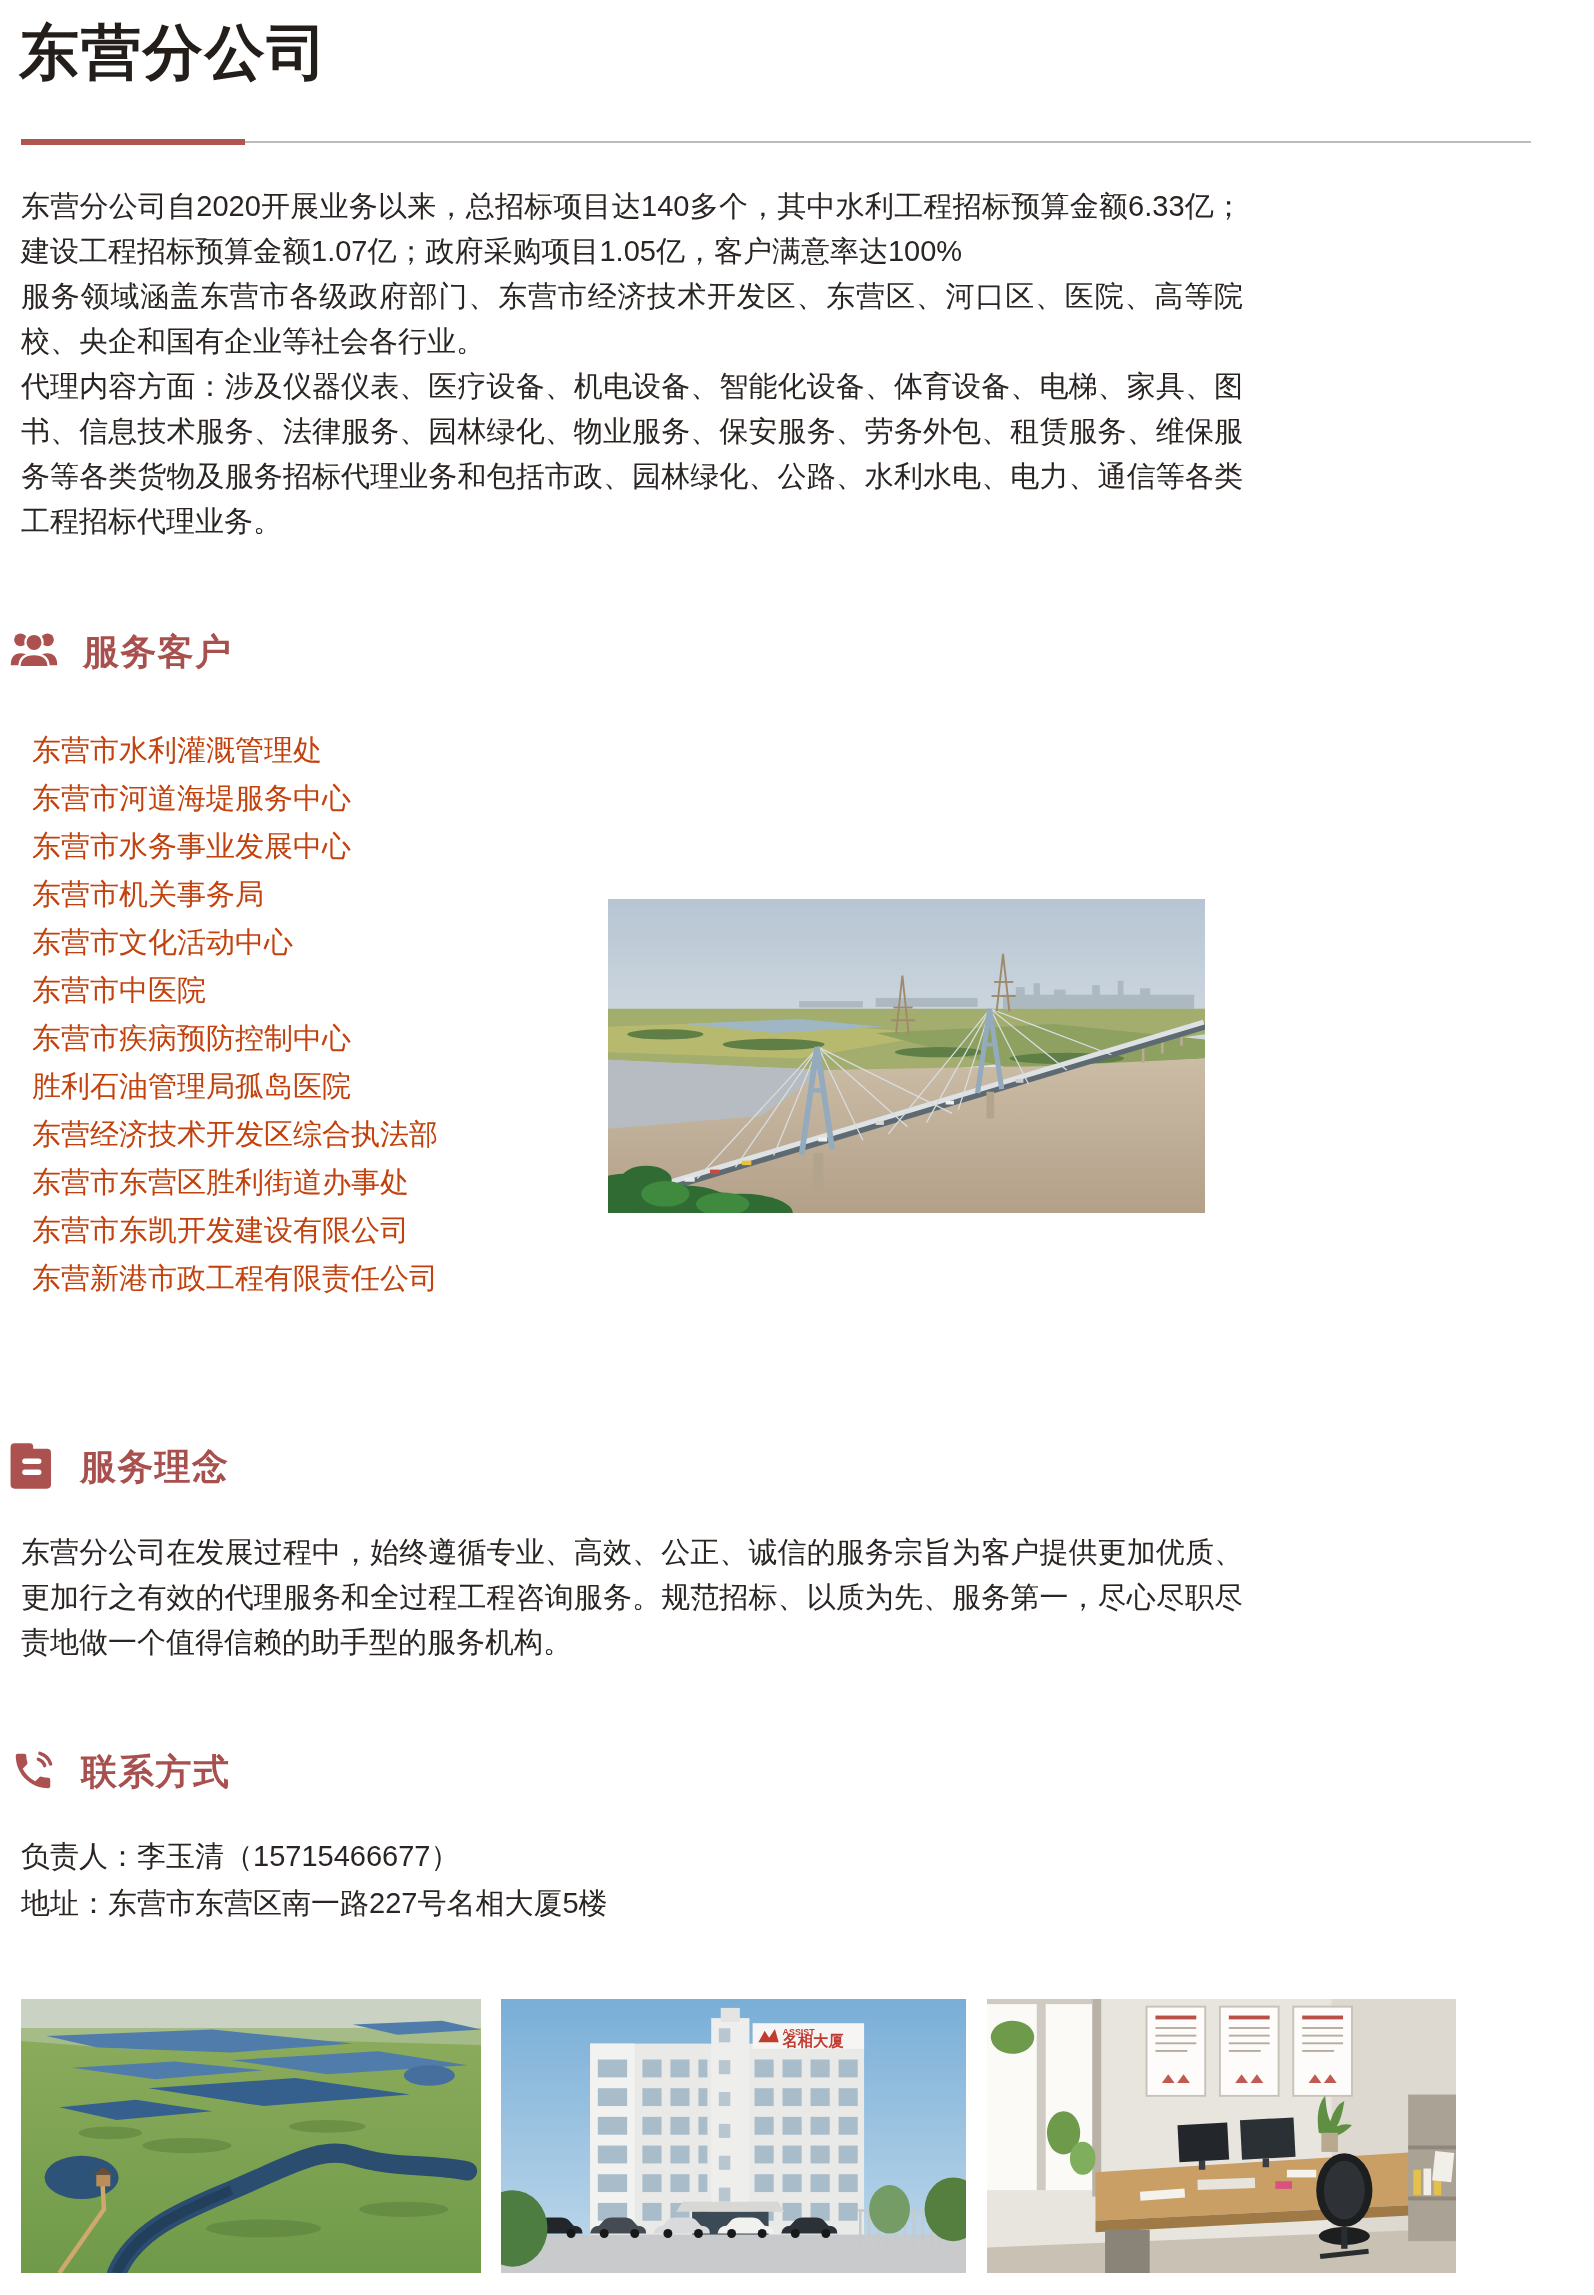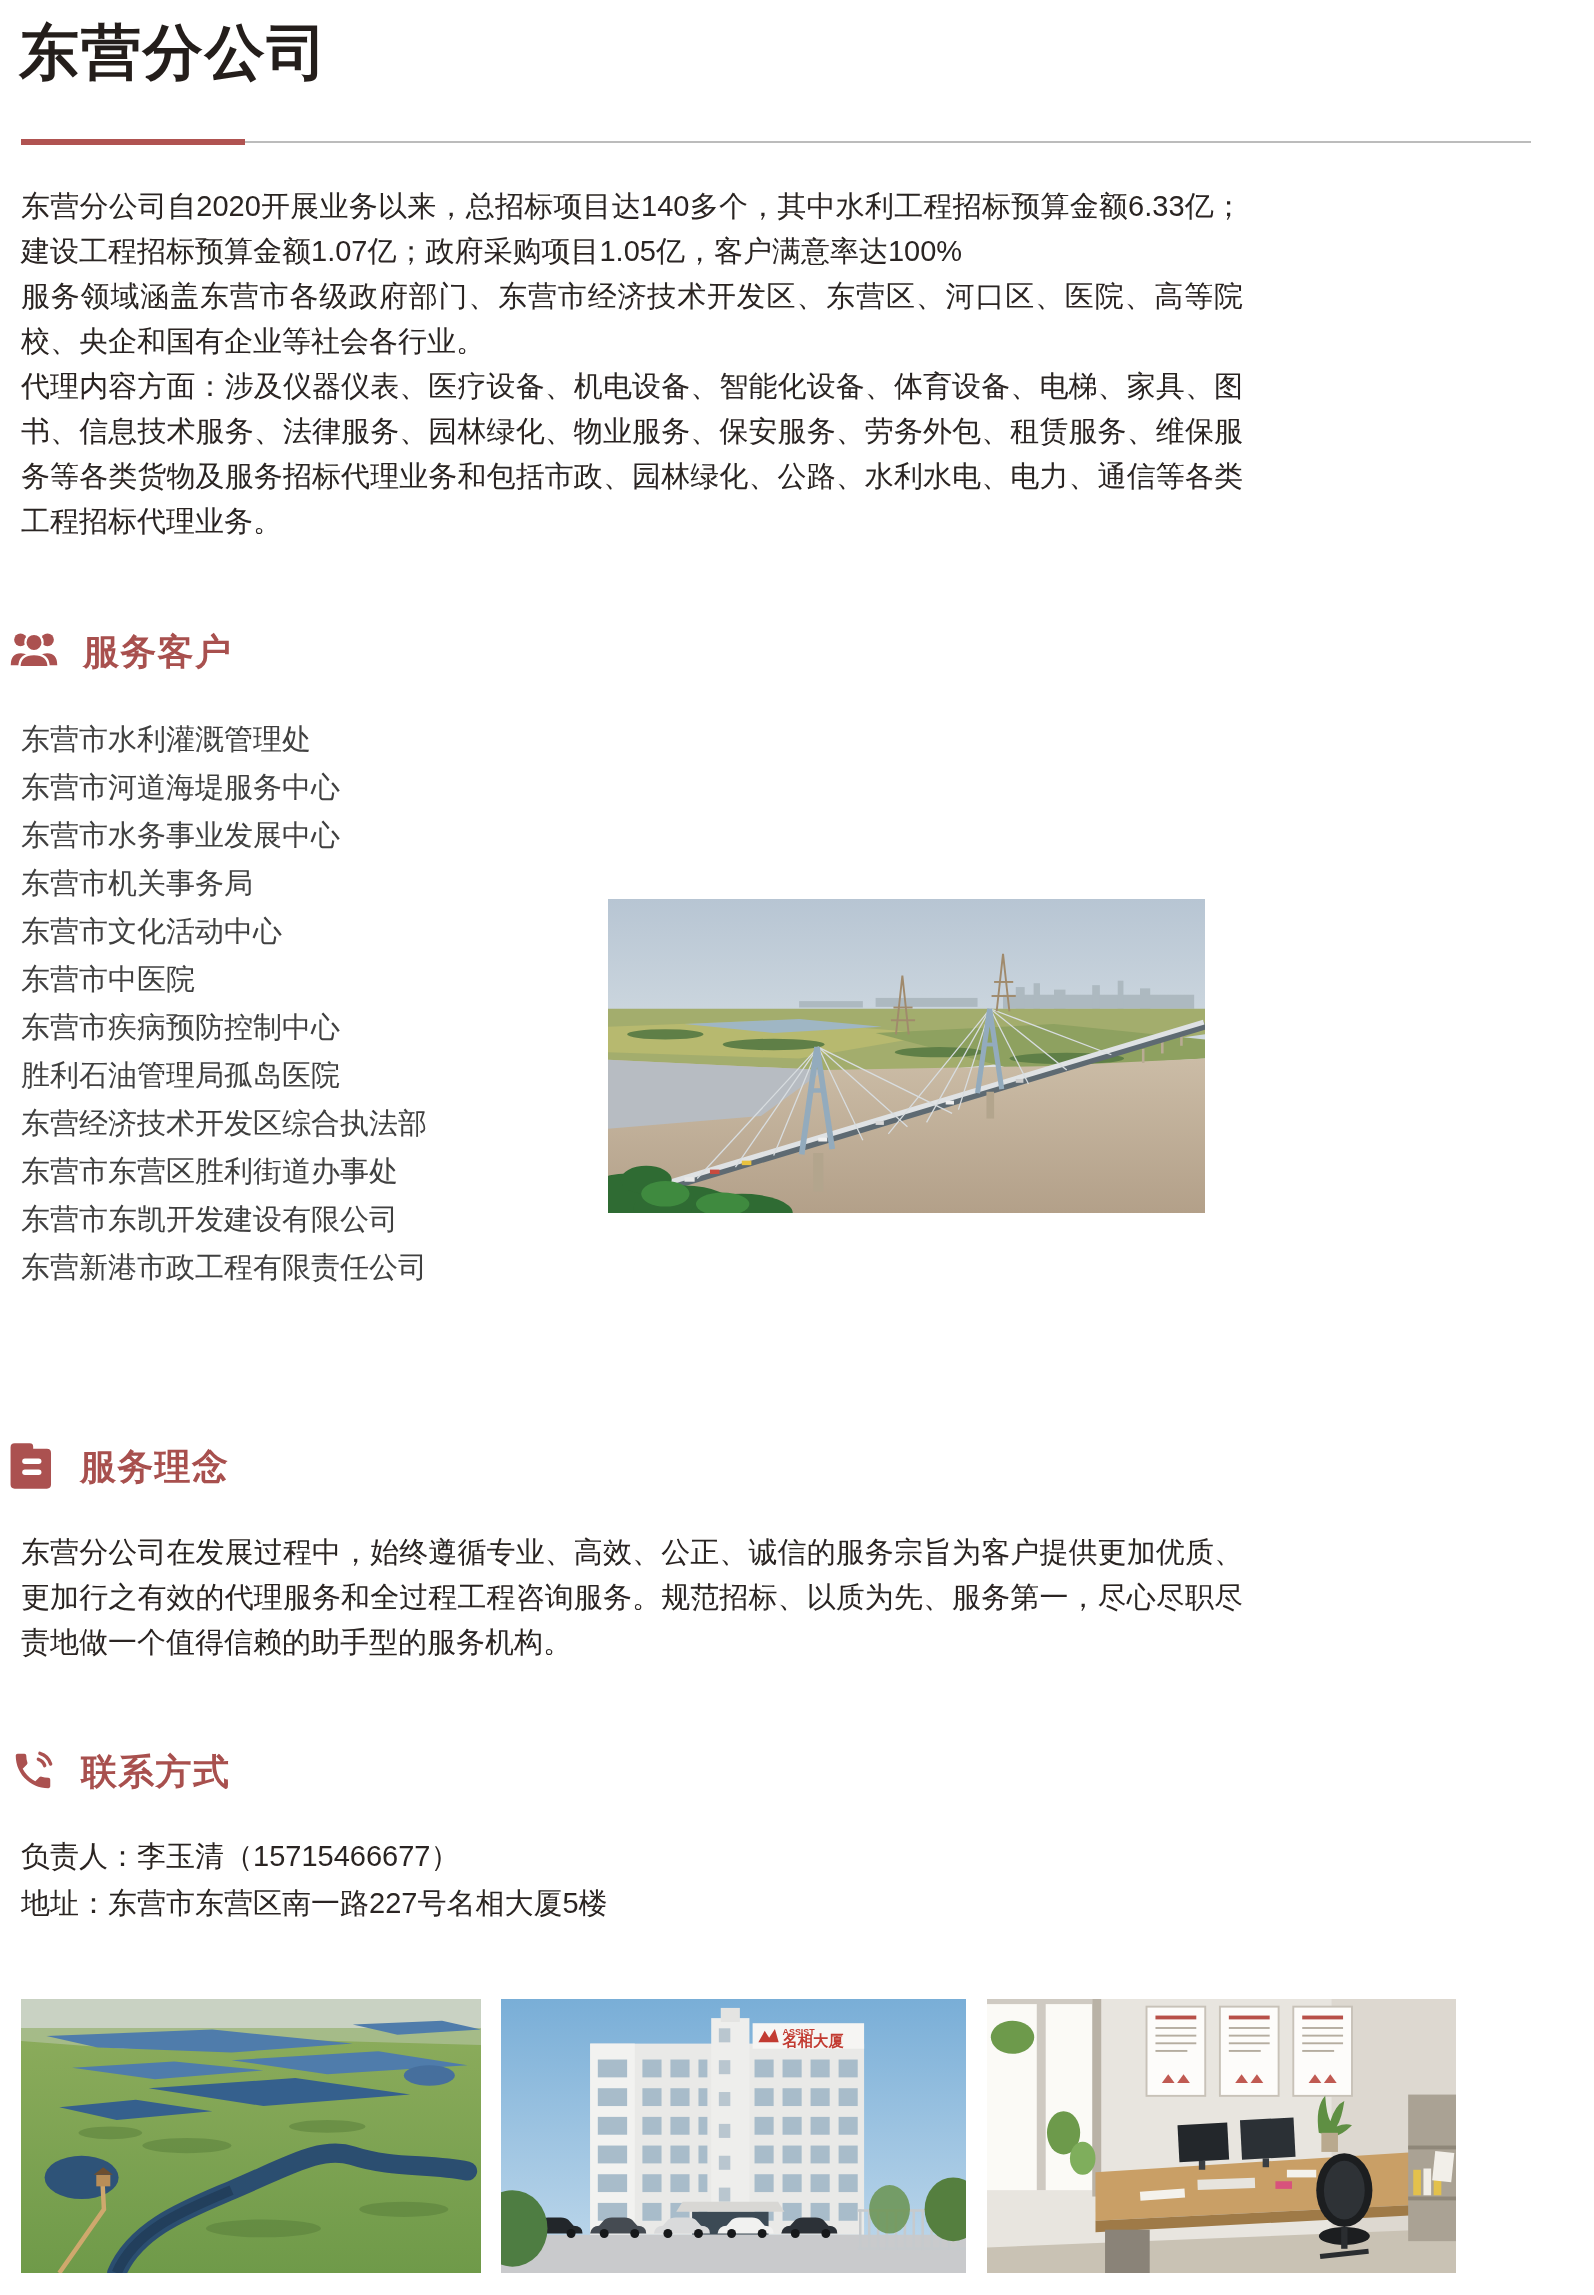--- a/index.html
+++ b/index.html
@@ -28,22 +28,22 @@
   }
   #customers-header  { top:627px;  }
   #philosophy-header { top:1442px; }
   #contact-header    { top:1747px; }
   .section-header h2 {
     margin:0; font-size:36px; font-weight:800; color:#a8504e; letter-spacing:1.3px;
   }
   .section-icon { flex:0 0 auto; }
 
   .customer-list {
-    position:absolute; left:21px; top:715px; margin:0; padding:0;
-    list-style:none; font-size:29px; color:#404040;
+    position:absolute; left:21px; top:715px; margin:11px; padding:0;
+    list-style:none; font-size:29px; color:#c2410c;
   }
   .customer-list li { line-height:48px; white-space:nowrap; }
 
   .photo { position:absolute; overflow:hidden; background:#dfe3e6; }
   .photo svg { display:block; width:100%; height:100%; }
   #bridge-photo   { left:608px;  top:899px; width:597px; height:314px; }
   #wetland-photo  { left:21px;   top:1999px; width:460px; height:274px; }
   #building-photo { left:501px;  top:1999px; width:465px; height:274px; }
   #office-photo   { left:987px; top:1999px; width:469px; height:274px; }
 

